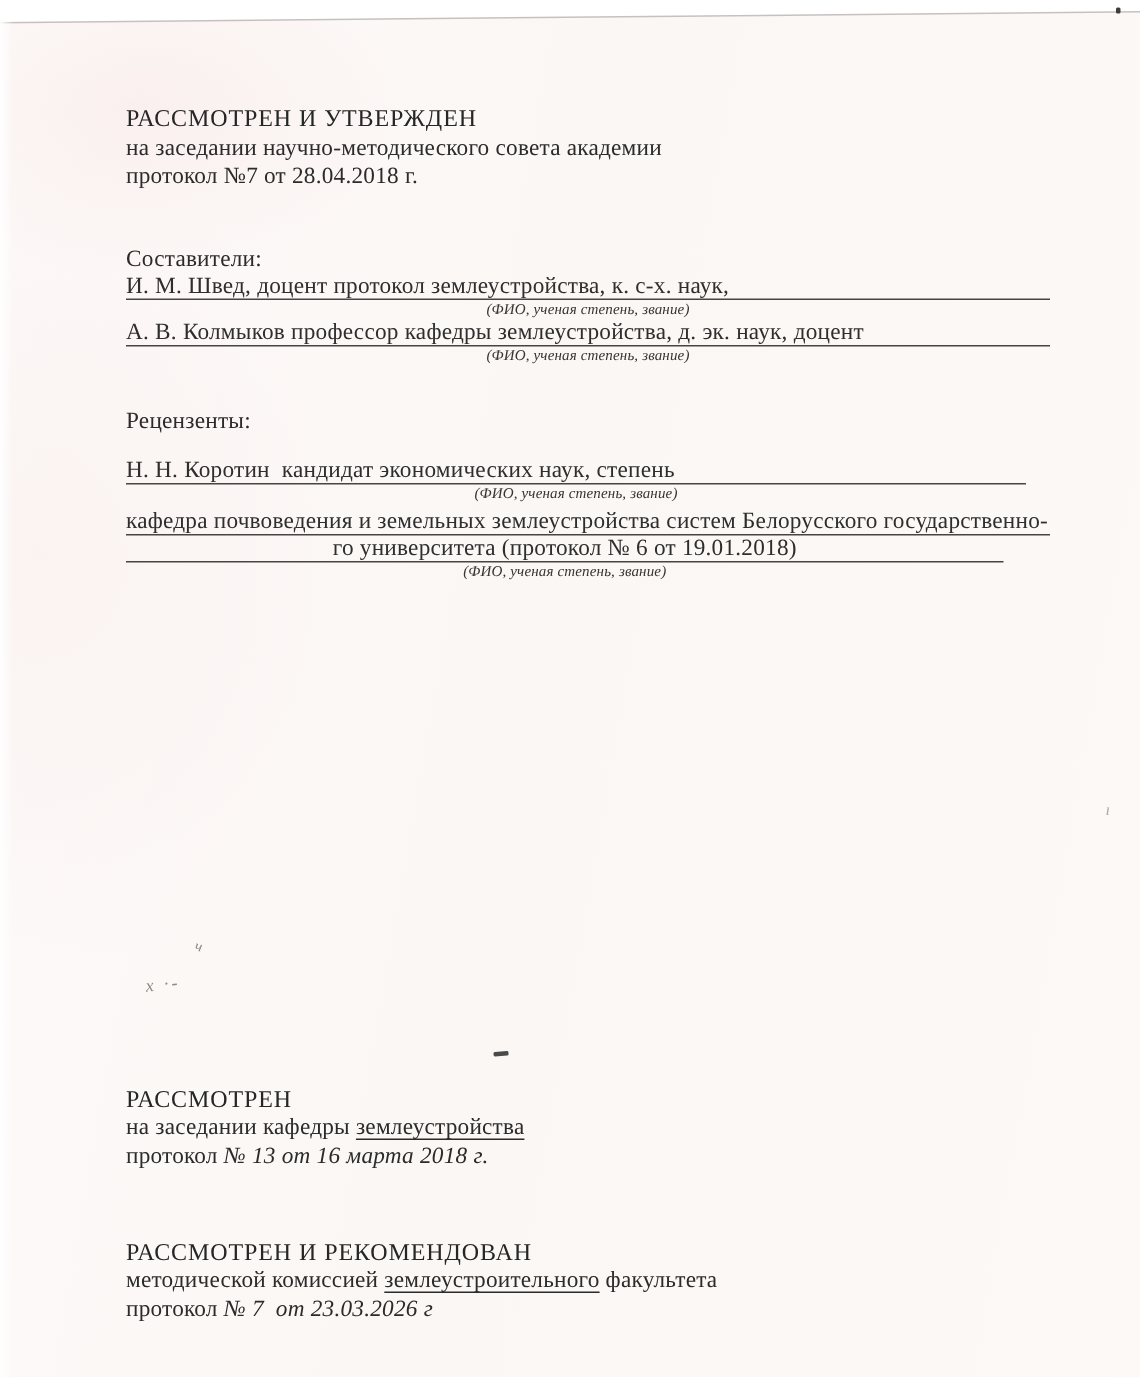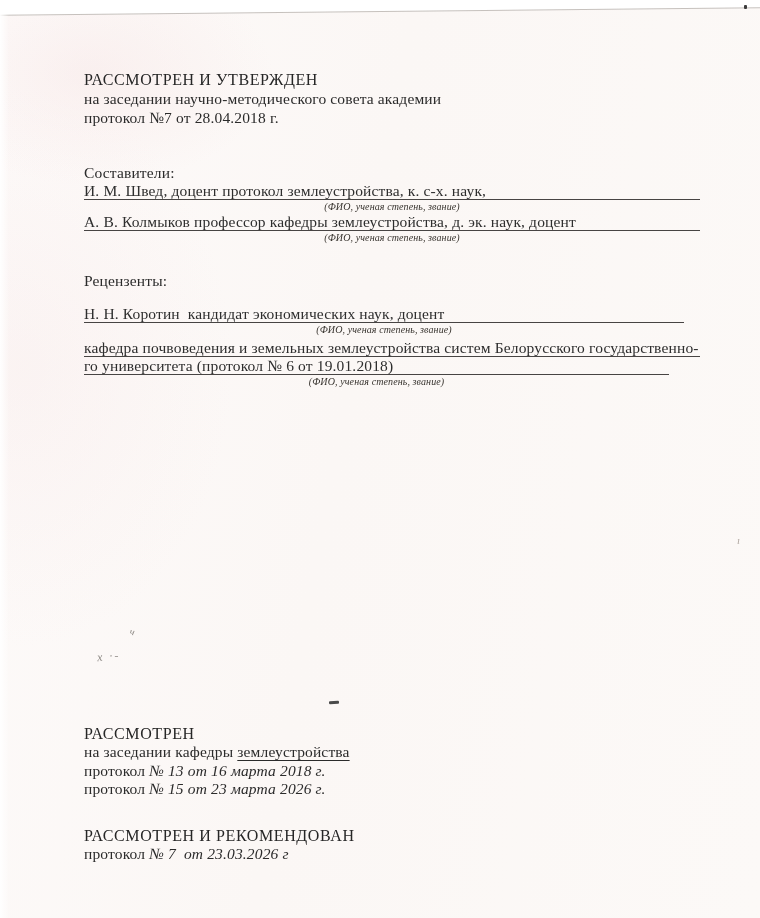--- a/index.html
+++ b/index.html
@@ -75,21 +75,21 @@
 
   .approved-block { top: 70px; }
   .compilers-block { top: 163px; width: 616px; }
   .compilers-heading { line-height: 19px; }
   .compilers-block .sign-row { margin-top: 0; }
   .row-gap { margin-top: 2px; }
   .reviewers-block { top: 271px; width: 616px; }
   .reviewers-heading { line-height: 19px; margin-bottom: 15px; }
   .rev-row-1 { width: 600px; }
   .rev-para { margin-top: 3px; }
-  .rev-row-3 { width: 585px; }
+  .rev-row-3 { width: 585px; text-align: center; }
   .rev-caption-2 { width: 585px; }
   .dept-block { top: 724px; }
   .dept-block .line, .commission-block .line { line-height: 18.5px; }
   .commission-block { top: 826px; }
 </style>
 </head>
 <body>
 
 <div class="page">
 
@@ -110,34 +110,34 @@
   <div class="block compilers-block">
     <div class="compilers-heading">Составители:</div>
     <div class="sign-row"><span>И. М. Швед, доцент протокол землеустройства, к. с-х. наук,</span></div>
     <div class="sign-caption">(ФИО, ученая степень, звание)</div>
     <div class="sign-row row-gap"><span>А. В. Колмыков профессор кафедры землеустройства, д. эк. наук, доцент</span></div>
     <div class="sign-caption">(ФИО, ученая степень, звание)</div>
   </div>
 
   <div class="block reviewers-block">
     <div class="reviewers-heading">Рецензенты:</div>
-    <div class="sign-row rev-row-1"><span>Н. Н. Коротин  кандидат экономических наук, доцент</span></div>
+    <div class="sign-row rev-row-1"><span>Н. Н. Коротин  кандидат экономических наук, степень</span></div>
     <div class="sign-caption rev-row-1">(ФИО, ученая степень, звание)</div>
     <div class="rev-para">
       <div class="sign-row"><span>кафедра почвоведения и земельных землеустройства систем Белорусского государственно-</span></div>
       <div class="sign-row rev-row-3"><span>го университета (протокол № 6 от 19.01.2018)</span></div>
       <div class="sign-caption rev-caption-2">(ФИО, ученая степень, звание)</div>
     </div>
   </div>
 
   <div class="block dept-block">
     <div class="caps-title">РАССМОТРЕН</div>
     <div class="line"><span>на заседании кафедры </span><span class="u-word">землеустройства</span></div>
     <div class="line"><span>протокол </span><span class="it">№ 13 от 16 марта 2018 г.</span></div>
-    <div class="line"><span>протокол </span><span class="it">№ 15 от 23 марта 2026 г.</span></div>
   </div>
 
   <div class="block commission-block">
     <div class="caps-title">РАССМОТРЕН И РЕКОМЕНДОВАН</div>
+    <div class="line"><span>методической комиссией </span><span class="u-word">землеустроительного</span><span> факультета</span></div>
     <div class="line"><span>протокол </span><span class="it">№ 7  от 23.03.2026 г</span></div>
   </div>
 
 </div>
 
 </body></html>

